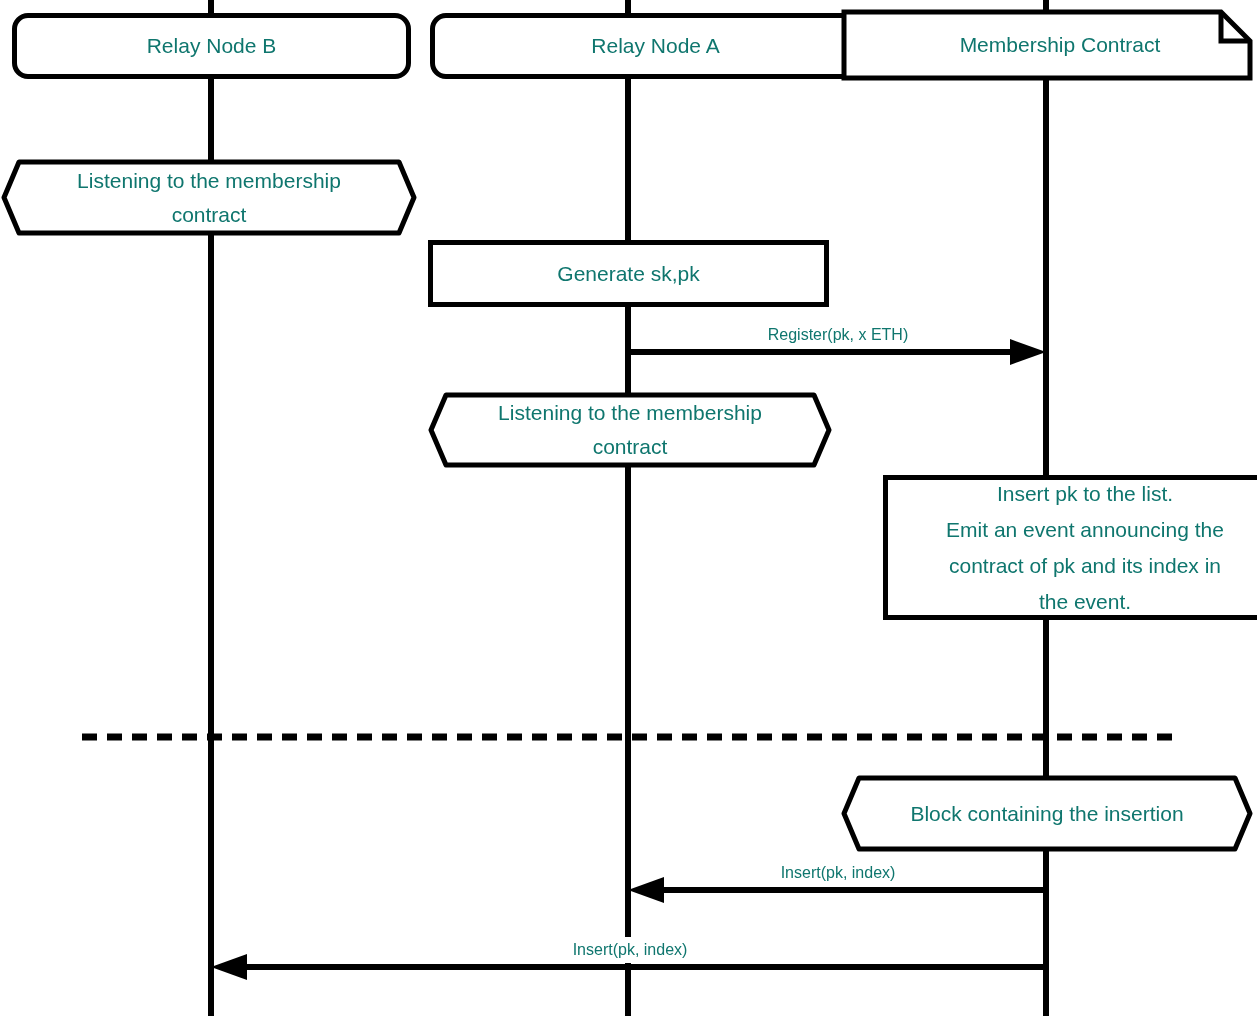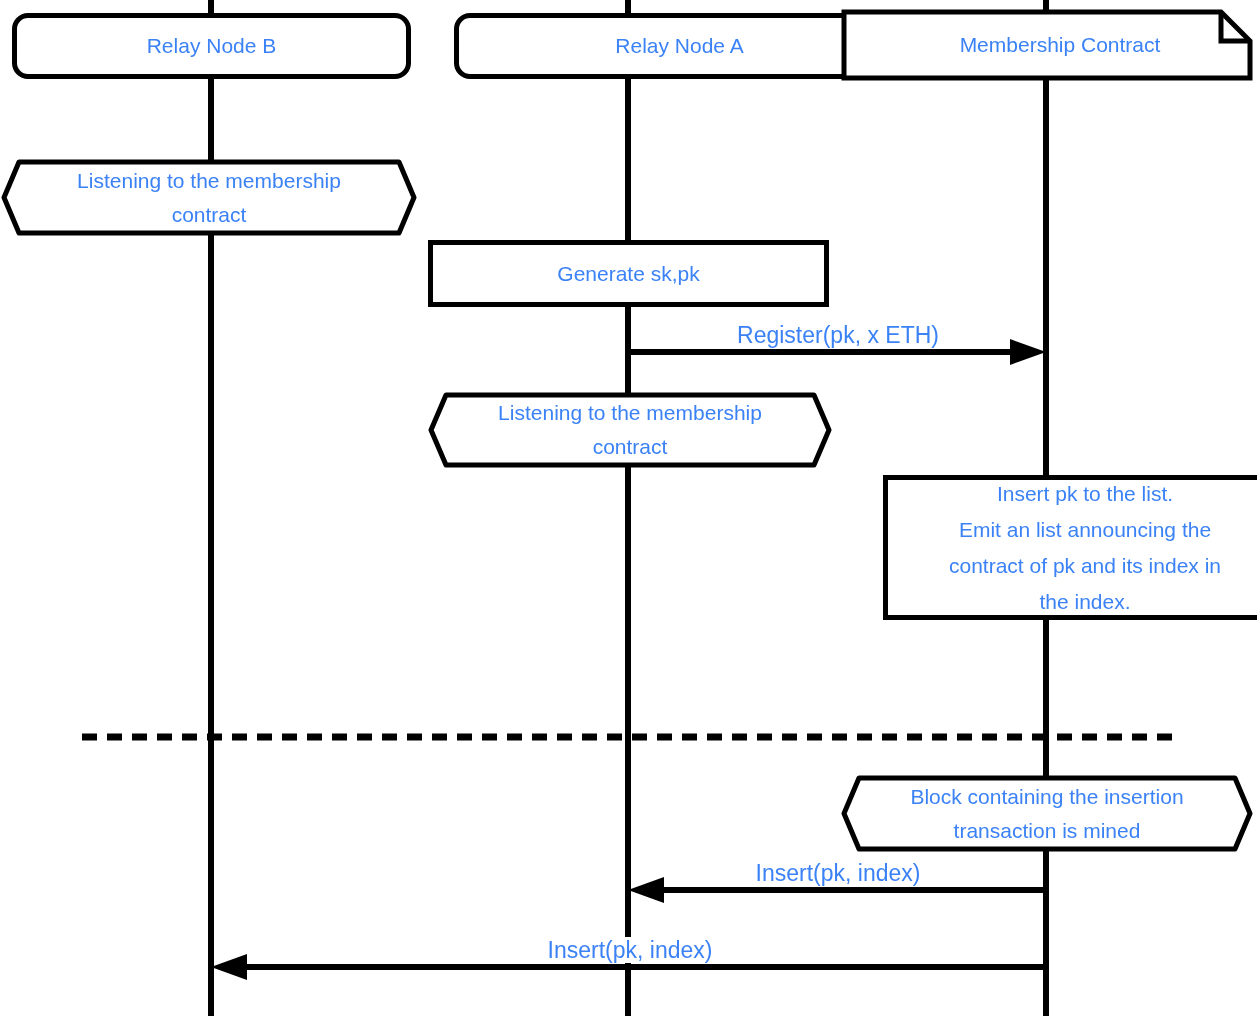--- a/index.html
+++ b/index.html
@@ -2,21 +2,21 @@
 <html><head>
 <meta charset="utf-8">
 <style>
   html, body { margin: 0; padding: 0; background: #ffffff; }
   .canvas {
     position: relative;
     width: 1257px;
     height: 1016px;
     background: #ffffff;
     font-family: "Liberation Sans", sans-serif;
-    color: #3b82f6;
+    color: #0f766e;
     overflow: hidden;
   }
   .lifeline {
     position: absolute;
     top: 0;
     width: 6px;
     height: 1016px;
     background: #000000;
     z-index: 1;
   }
@@ -66,21 +66,21 @@
     z-index: 3;
   }
   .arrow-layer {
     position: absolute;
     left: 0; top: 0;
     z-index: 2;
     pointer-events: none;
   }
   .msg-label {
     position: absolute;
-    font-size: 23px;
+    font-size: 16px;
     line-height: 26px;
     text-align: center;
     background: #ffffff;
     padding: 0 4px;
     z-index: 4;
     white-space: nowrap;
     transform: translateX(-50%);
   }
 </style>
 </head>
@@ -108,21 +108,21 @@
 
     <g>
       <line x1="1046" y1="967" x2="245" y2="967" stroke="#000" stroke-width="6"></line>
       <polygon points="247,954 211,967 247,980" fill="#000"></polygon>
     </g>
   </svg>
 
   <div class="actor-box" style="left:12px; width:399px;">
     <span>Relay Node B</span>
   </div>
-  <div class="actor-box" style="left:454px; width:451px;">
+  <div class="actor-box" style="left:430px; width:451px;">
     <span>Relay Node A</span>
   </div>
 
   <div class="shape" style="left:841px; top:9px; width:412px; height:72px;padding-left:26px;">
     <svg width="412" height="72" viewBox="0 0 412 72">
       <polygon points="3,3 380,3 409,32 409,69 3,69" fill="#fff" stroke="#000" stroke-width="5" stroke-linejoin="miter"></polygon>
       <polyline points="380,3 380,32 409,32" fill="none" stroke="#000" stroke-width="5"></polyline>
     </svg>
     <div class="txt">
         <span>Membership Contract</span>
@@ -150,32 +150,31 @@
       <polygon points="18,3 386,3 401,38 386,73 18,73 3,38" fill="#fff" stroke="#000" stroke-width="5" stroke-linejoin="round"></polygon>
     </svg>
     <div class="txt">
       <span>Listening to the membership</span>
       <span>contract</span>
     </div>
   </div>
 
   <div class="rect-box" style="left:843px; top:475px; width:404px; height:145px;margin-left:40px;">
     <span>Insert pk to the list.</span>
-    <span>Emit an list announcing the</span>
+    <span>Emit an event announcing the</span>
     <span>contract of pk and its index in</span>
-    <span>the index.</span>
+    <span>the event.</span>
   </div>
 
   <div class="shape" style="left:841px; top:775px; width:412px; height:77px;">
     <svg width="412" height="77" viewBox="0 0 412 77">
       <polygon points="18,3 394,3 409,38.5 394,74 18,74 3,38.5" fill="#fff" stroke="#000" stroke-width="5" stroke-linejoin="round"></polygon>
     </svg>
     <div class="txt">
       <span>Block containing the insertion</span>
-      <span>transaction is mined</span>
     </div>
   </div>
 
   <div class="msg-label" style="left:838px; top:860px;">Insert(pk, index)</div>
 
   <div class="msg-label" style="left:630px; top:937px;">Insert(pk, index)</div>
 
 </div>
 
 </body></html>

